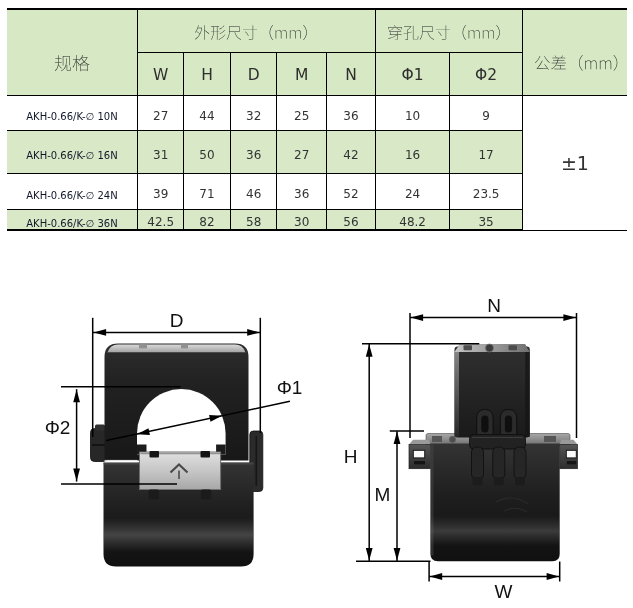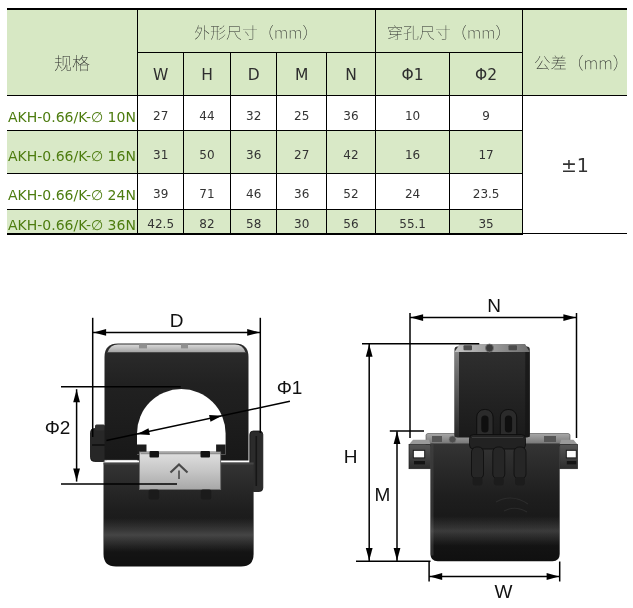--- a/index.html
+++ b/index.html
@@ -13,21 +13,21 @@
   #spec-table tr.hdr1 > * { border-top-width:2px; }
   #spec-table tr.r4 > * { border-bottom-width:2px; }
   .green { background:#d7e8c4; }
   .stripe { background:#d9e9c7; }
   .cjk { display:inline-block; vertical-align:middle; position:relative; }
   .cjk.drop10 { top:10px; }
   .cjk.drop4 { top:1px; }
   .cjk.right4 { left:7px; }
   .num { font-size:12px; color:#333; padding-top:5px !important; }
   .dimcol { font-size:15.5px; color:#2e2e2e; padding-top:3px !important; }
-  .model { font-size:14px; color:#4d7c0f; padding-top:7px !important; }
+  .model { font-size:10px; color:#0f172a; padding-top:7px !important; }
   .tol { font-size:19px; color:#333; }
   .sr { position:absolute; width:1px; height:1px; overflow:hidden; clip-path:inset(50%); white-space:nowrap; }
   #figures { position:absolute; left:0; top:0; }
   .dimlbl { font-family:"Liberation Sans","DejaVu Sans",sans-serif; font-size:19px; fill:#111; }
 </style>
 </head>
 <body>
 
 <div id="page">
 
@@ -294,19 +294,19 @@
     <td class="num">24</td>
     <td class="num">23.5</td>
   </tr>
   <tr class="r4 striped" style="height:21px">
     <td class="model stripe nbl">AKH-0.66/K-∅ 36N</td>
     <td class="num stripe">42.5</td>
     <td class="num stripe">82</td>
     <td class="num stripe">58</td>
     <td class="num stripe">30</td>
     <td class="num stripe">56</td>
-    <td class="num stripe">55.1</td>
+    <td class="num stripe">48.2</td>
     <td class="num stripe">35</td>
   </tr>
 </tbody>
     </table>
 
 </div>
 
 </body></html>

